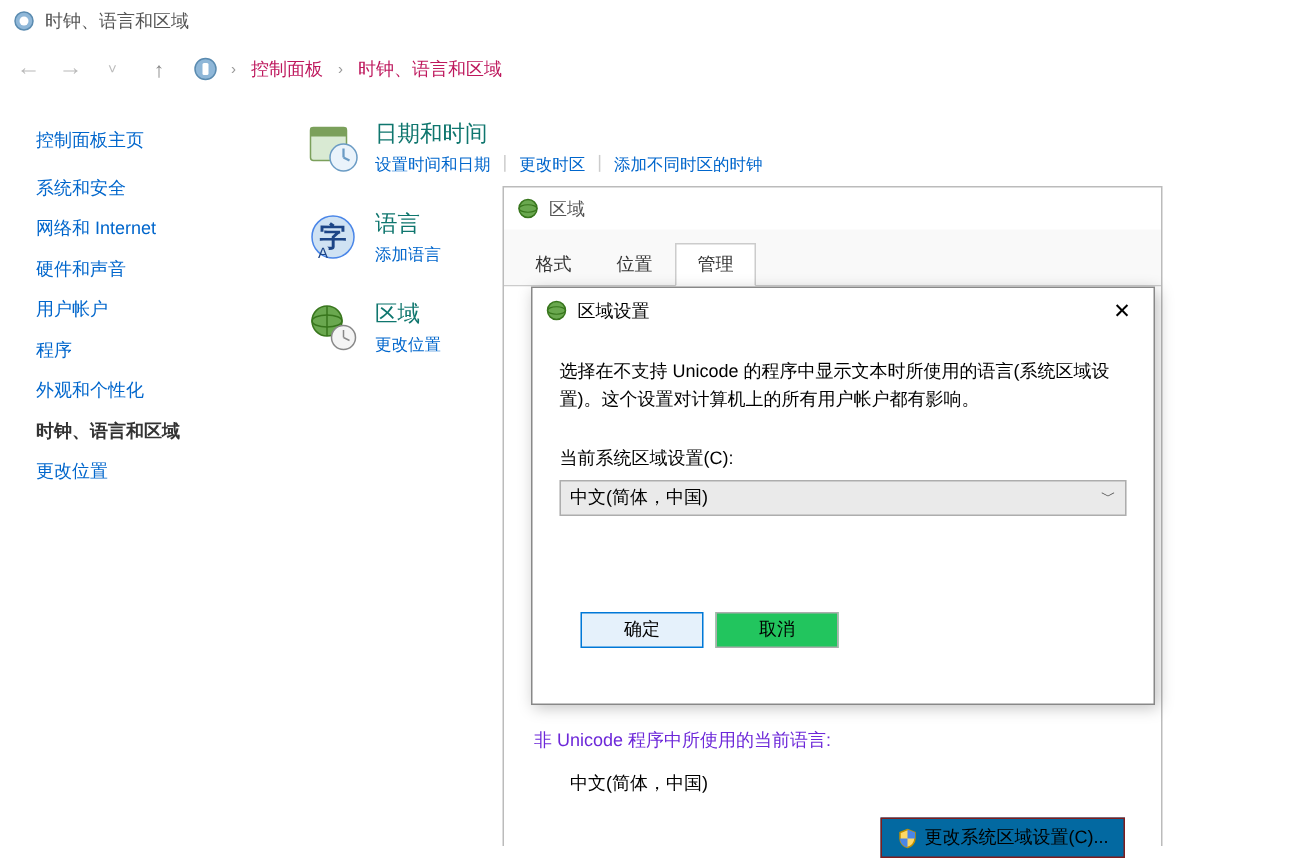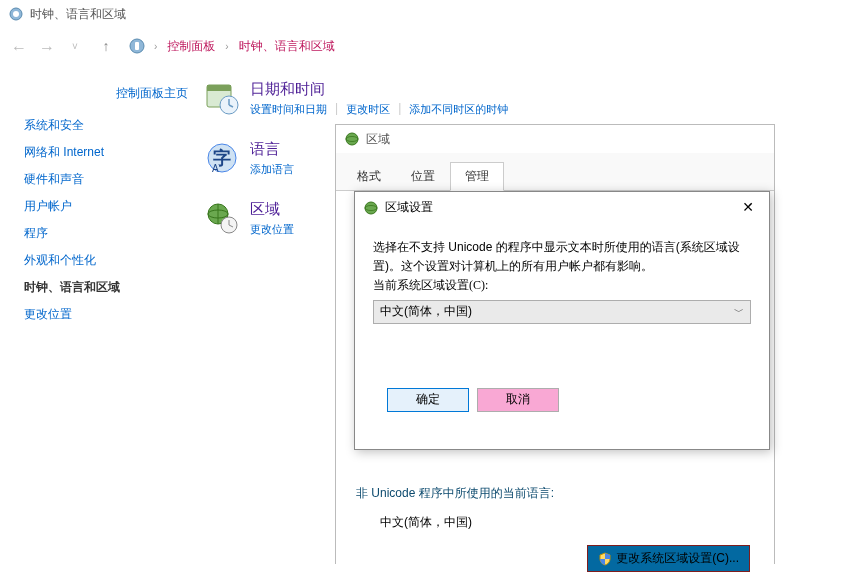--- a/index.html
+++ b/index.html
@@ -13,57 +13,57 @@
     .up-arrow { width: 20px; height: 20px; display: flex; align-items: center; justify-content: center; color: #888; cursor: pointer; font-size: 14px; margin-left: 4px; }
     .breadcrumb { display: flex; align-items: center; margin-left: 6px; gap: 4px; }
     .breadcrumb-icon { width: 18px; height: 18px; }
     .breadcrumb-sep { color: #999; font-size: 10px; padding: 0 4px; }
     .breadcrumb-item { color: #be185d; cursor: pointer; padding: 2px 2px; }
     
     .content { display: flex; padding: 8px 16px; }
     
     .sidebar { width: 180px; padding-top: 8px; }
     .sidebar-link { display: block; color: #0066cc; padding: 5px 8px; cursor: pointer; font-size: 12px; }
-    .sidebar-link.head { padding-bottom: 10px; text-align: right; }
+    .sidebar-link.head { padding-bottom: 10px; }
     .sidebar-link.bold { font-weight: bold; color: #333; }
     
     .main { flex: 1; padding-left: 8px; padding-top: 8px; }
     .section { display: flex; margin-bottom: 22px; }
     .section-icon { width: 36px; height: 36px; margin-right: 10px; flex-shrink: 0; }
     .section-body { }
-    .section-title { color: #4c1d95; font-size: 15px; cursor: pointer; margin-bottom: 2px; }
+    .section-title { color: #0f766e; font-size: 15px; cursor: pointer; margin-bottom: 2px; }
     .section-links { display: flex; flex-wrap: wrap; gap: 0; }
     .section-link { color: #0066cc; cursor: pointer; font-size: 11px; padding: 1px 0; }
     .section-link-sep { color: #ccc; padding: 0 8px; }
     
     
     .region-window { position: absolute; left: 335px; top: 124px; width: 440px; height: 440px; background: #fff; border: 1px solid #bbb; }
     .region-titlebar { height: 28px; display: flex; align-items: center; padding: 0 8px; border-bottom: none; color: #555; }
     .region-titlebar-icon { width: 16px; height: 16px; margin-right: 6px; }
     .tabs { display: flex; border-bottom: 1px solid #ccc; background: #f9f9f9; padding-top: 8px; padding-left: 6px; }
     .tab { padding: 5px 14px; cursor: pointer; color: #333; font-size: 12px; border: 1px solid transparent; border-bottom: none; position: relative; top: 1px; }
     .tab.active { background: #fff; border-color: #ccc; border-bottom: 1px solid #fff; }
     .tab-content { padding: 18px 20px; background: #fff; }
-    .fieldset-label { font-size: 12px; color: #0c4a6e; margin-bottom: 6px; margin-top: 46px; }
+    .fieldset-label { font-size: 12px; color: #6d28d9; margin-bottom: 6px; margin-top: 46px; }
     .non-unicode-value { padding: 6px 0 14px 24px; font-size: 12px; }
     .change-btn-row { display: flex; justify-content: flex-end; padding-right: 4px; }
     .change-btn { border: 1px solid #7f1d1d; background: #0369a1; padding: 4px 10px; cursor: pointer; display: flex; align-items: center; gap: 4px; font-size: 12px; }
     .shield-icon { width: 14px; height: 14px; }
     
     
     .modal { position: absolute; left: 354px; top: 191px; width: 416px; background: #fff; border: 1px solid #888; box-shadow: 2px 2px 10px rgba(0,0,0,0.25); }
     .modal-titlebar { height: 30px; display: flex; align-items: center; justify-content: space-between; padding: 0 6px 0 8px; font-size: 12px; }
-    .modal-titlebar-left { display: flex; align-items: flex-end; gap: 6px; }
+    .modal-titlebar-left { display: flex; align-items: center; gap: 6px; }
     .modal-close { width: 30px; height: 22px; display: flex; align-items: center; justify-content: center; cursor: pointer; font-size: 14px; }
     .modal-body { padding: 16px 18px 23px 18px; font-size: 12px; line-height: 1.6; }
-    .modal-field-label { margin-bottom: 4px; font-family: Liberation Serif, serif; }
+    .modal-field-label { margin-top: 20px; margin-bottom: 4px; }
     .modal-select { width: 100%; height: 24px; border: 1px solid #adadad; background: #eaeaea; padding: 2px 6px; display: flex; align-items: center; justify-content: space-between; cursor: pointer; font-size: 12px; }
     .modal-select-chevron { color: #555; font-size: 10px; }
     .modal-buttons { display: flex; justify-content: flex-start; gap: 8px; padding: 14px 14px 14px 14px; border-top: none; margin-top: 50px; }
-    .btn { width: 82px; height: 24px; border: 1px solid #adadad; background: #f9a8d4; cursor: pointer; font-size: 12px; display: flex; align-items: center; justify-content: center; }
+    .btn { width: 82px; height: 24px; border: 1px solid #adadad; background: #22c55e; cursor: pointer; font-size: 12px; display: flex; align-items: center; justify-content: center; }
     .btn.primary { border: 1px solid #0078d7; background: #e5f1fb; }
     
     svg { display: block; }
   </style>
 </head>
 <body>
 
 <div class="titlebar">
   <span class="titlebar-icon">
     <svg width="16" height="16" viewBox="0 0 16 16">

